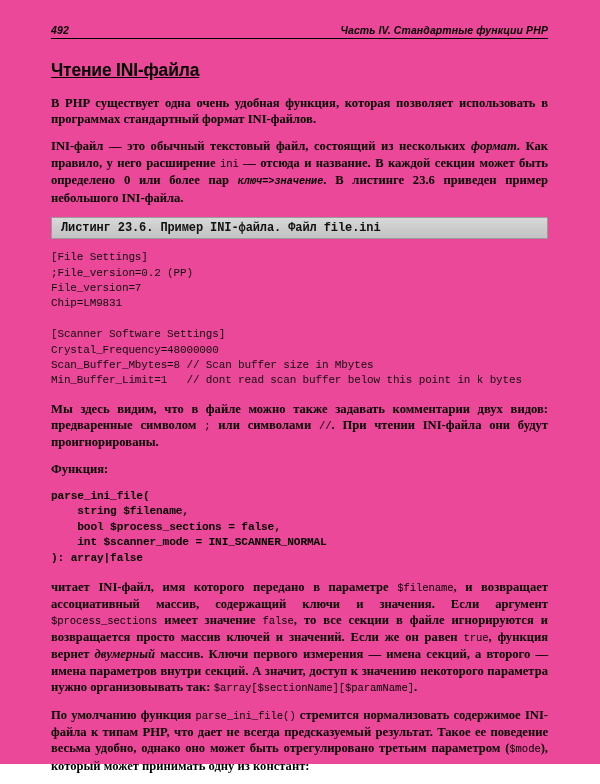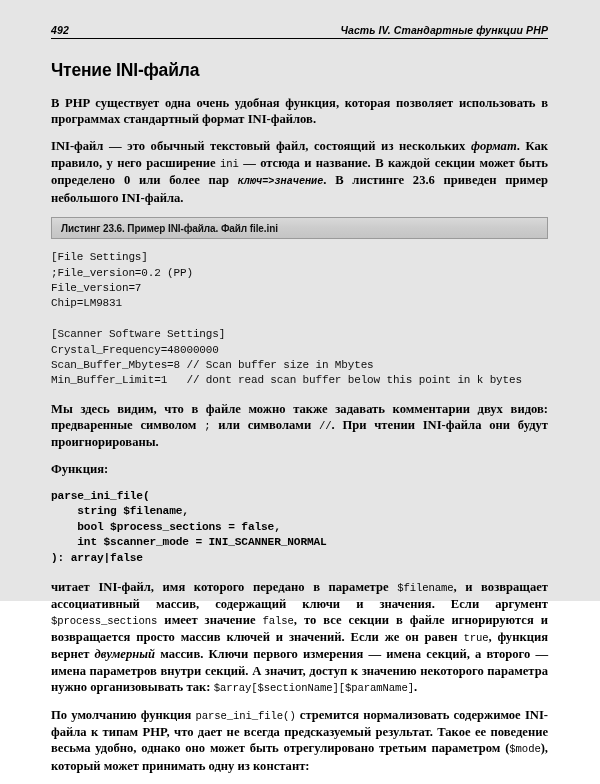--- a/index.html
+++ b/index.html
@@ -10,22 +10,22 @@
   body {
     width: 600px;
     height: 784px;
     overflow: hidden;
     font-family: "Liberation Serif", serif;
     color: #000000;
   }
   .page {
     position: relative;
     width: 600px;
-    height: 601px;
-    background: #e5e5e5;
+    height: 764px;
+    background: #ec4899;
   }
   .content {
     position: absolute;
     left: 51px;
     top: 0;
     width: 497px;
   }
 
   
   .runhead {
@@ -47,20 +47,21 @@
   }
 
   
   h1.sect {
     font-family: "Liberation Sans", sans-serif;
     font-weight: bold;
     font-size: 17.5px;
     letter-spacing: -0.2px;
     margin: 21px 0 14px 0;
     padding: 0;
+    text-decoration: underline;
   }
 
   
   p.body {
     margin: 0 0 11px 0;
     font-family: "Liberation Serif", serif;
     font-weight: bold;
     font-size: 12.6px;
     line-height: 16.2px;
     text-align: justify;
@@ -88,23 +89,23 @@
     margin: 10px 0 11px 0;
     height: 22px;
     background: linear-gradient(180deg,#d9d9d9 0%,#cdcdcd 45%,#c4c4c4 100%);
     border: 1px solid #9a9a9a;
     box-sizing: border-box;
     display: flex;
     align-items: center;
     padding-left: 9px;
   }
   .listing-bar span {
-    font-family: Liberation Sans, sans-serif;
+    font-family: Liberation Mono, monospace;
     font-weight: bold;
-    font-size: 10px;
+    font-size: 12px;
     color: #111;
     letter-spacing: -0.1px;
   }
 
   
   pre.code {
     margin: 0 0 12px 0;
     font-family: "Liberation Mono", monospace;
     font-size: 11px;
     line-height: 15.4px;

